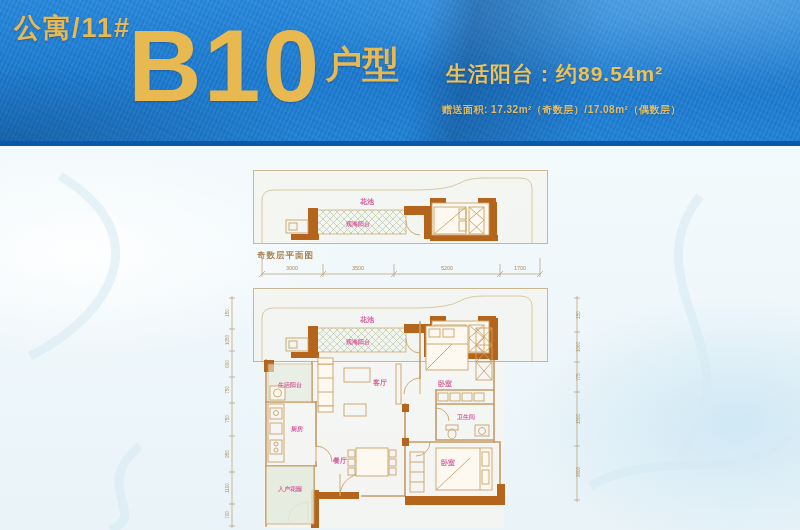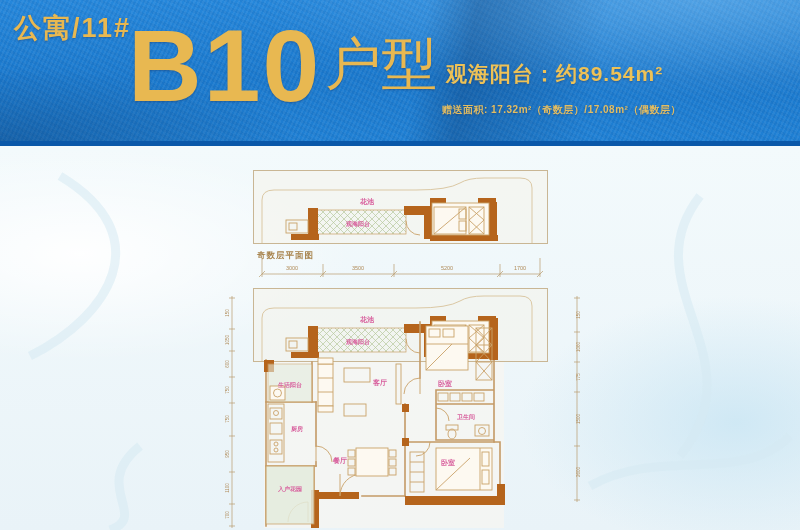--- a/index.html
+++ b/index.html
@@ -20,21 +20,21 @@
       radial-gradient(90% 120% at 0% 100%, rgba(8,49,100,.38), transparent 42%),
       repeating-linear-gradient(115deg, rgba(255,255,255,.06) 0 2px, transparent 2px 4px),
       repeating-linear-gradient(25deg, rgba(10,60,120,.07) 0 3px, transparent 3px 6px),
       linear-gradient(180deg,#2587db 0%,#1b79cd 55%,#1f80d4 100%);
     border-bottom:5px solid var(--band-border);
   }
   .goldtxt{position:absolute;color:var(--gold);font-weight:bold;text-shadow:0 1px 2px rgba(30,40,80,.35);white-space:nowrap;}
   .building{left:14px;top:10px;font-size:27px;letter-spacing:2px;}
   .unitwrap{left:128px;top:20px;display:flex;align-items:center;}
   .unitnum{font-size:102px;line-height:.92;font-weight:800;letter-spacing:2px;}
-  .unitsuffix{font-size:56px;font-weight:400;line-height:1;padding-bottom:5px;margin-left:4px;}
+  .unitsuffix{font-size:37px;font-weight:700;line-height:1;padding-bottom:5px;margin-left:4px;}
   .layoutline{left:344px;top:18px;font-size:27px;letter-spacing:3px;}
   .arealine{left:446px;top:60px;font-size:21px;letter-spacing:1px;color:#edc257;}
   .bonusline{left:442px;top:103px;font-size:10px;letter-spacing:.5px;color:#e2bd62;}
 
   
   .planarea{
     position:absolute;left:0;top:146px;width:800px;height:384px;
     background:
       radial-gradient(55% 45% at 10% 28%, rgba(255,255,255,.95), transparent 62%),
       radial-gradient(45% 55% at 92% 72%, rgba(198,228,243,.75), transparent 60%),
@@ -60,21 +60,21 @@
 <body>
 
 <div class="stage">
 
   <div class="band">
     <div class="goldtxt building">公寓/11#</div>
     <div class="goldtxt unitwrap">
       <span class="unitnum">B10</span>
       <span class="unitsuffix">户型</span>
     </div>
-    <div class="goldtxt arealine">观海阳台：约89.54m²</div>
+    <div class="goldtxt arealine">生活阳台：约89.54m²</div>
     <div class="goldtxt bonusline">赠送面积: 17.32m²（奇数层）/17.08m²（偶数层）</div>
   </div>
 
   <div class="planarea">
     <svg width="800" height="384" viewBox="0 0 800 384">
       <defs>
         <pattern id="xh" width="7" height="7" patternUnits="userSpaceOnUse">
           <path d="M0,0 L7,7 M7,0 L0,7" stroke="#b7c89e" stroke-width=".7"></path>
         </pattern>
 

